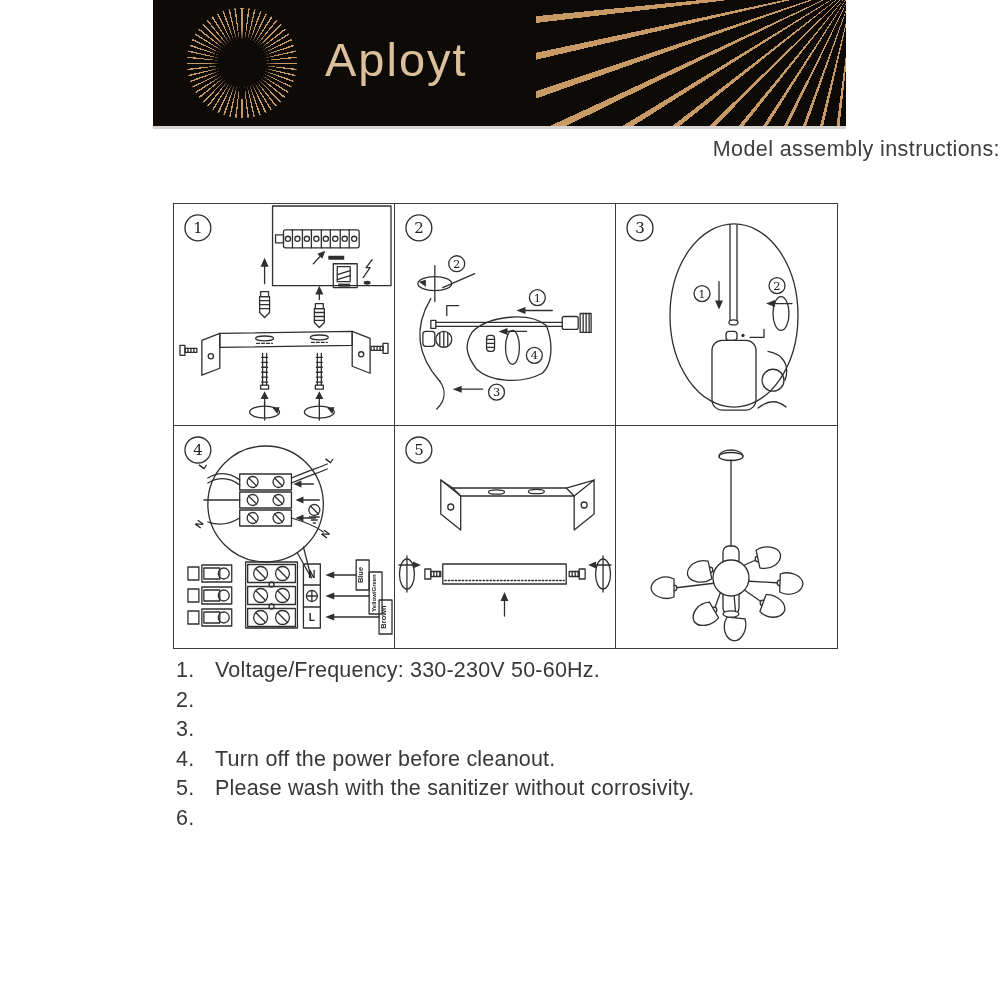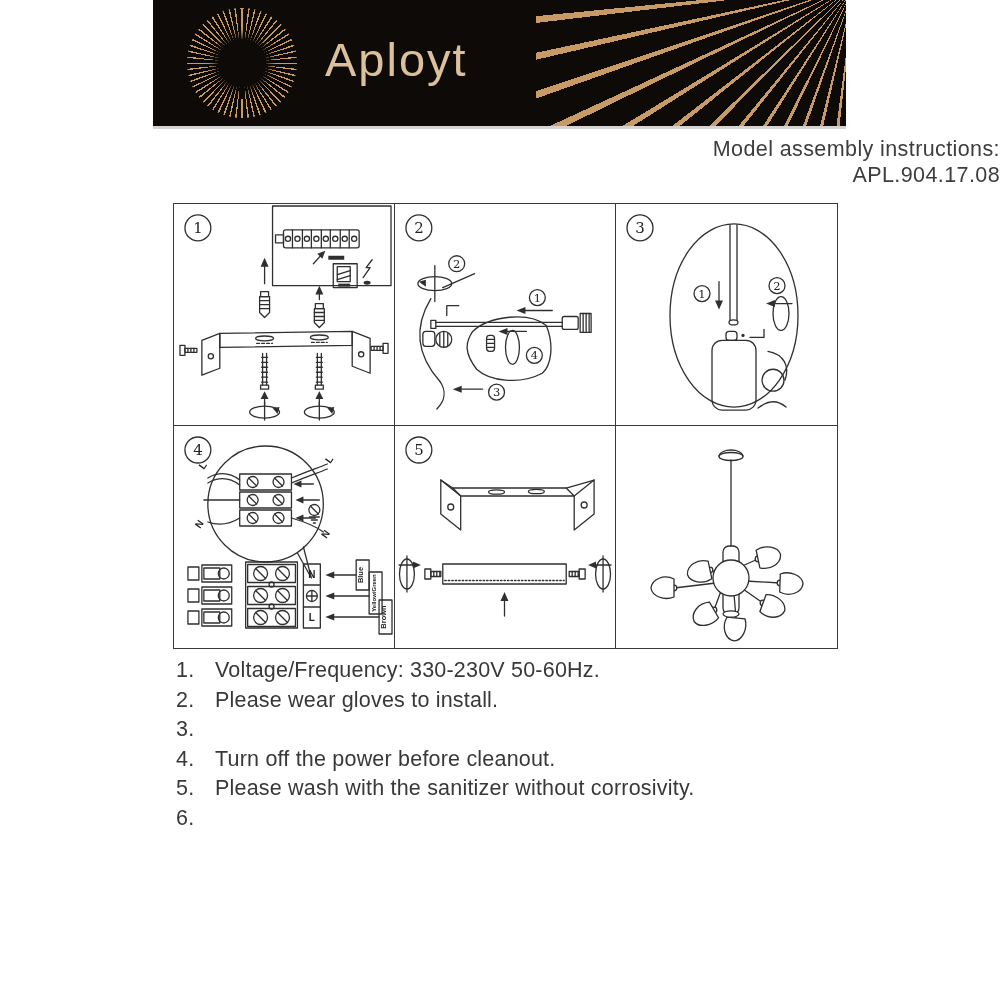--- a/index.html
+++ b/index.html
@@ -51,21 +51,20 @@
 <div id="page">
 
   <div class="banner">
     <div class="starburst"></div>
     <div class="brand">Aployt</div>
     <div class="rays"></div>
   </div>
 
   <div class="title">
     <div class="t1">Model assembly instructions:</div>
-    <div class="t2">APL.904.17.08</div>
   </div>
 
   <div class="grid">
 
     <div class="cell">
       <svg viewBox="0 0 221 222" preserveAspectRatio="none">
         <g>
           <circle class="art" cx="24" cy="24" r="13"></circle>
           <text class="badge" x="24" y="29" text-anchor="middle">1</text>
         </g>
@@ -406,21 +405,20 @@
     </div>
   </div>
 
   <div class="list">
     <div class="item">
       <span class="num">1.</span>
       <span class="txt">Voltage/Frequency: 330-230V 50-60Hz.</span>
     </div>
     <div class="item">
       <span class="num">2.</span>
-      <span class="txt">Please wear gloves to install.</span>
     </div>
     <div class="item">
       <span class="num">3.</span>
     </div>
     <div class="item">
       <span class="num">4.</span>
       <span class="txt">Turn off the power before cleanout.</span>
     </div>
     <div class="item">
       <span class="num">5.</span>

